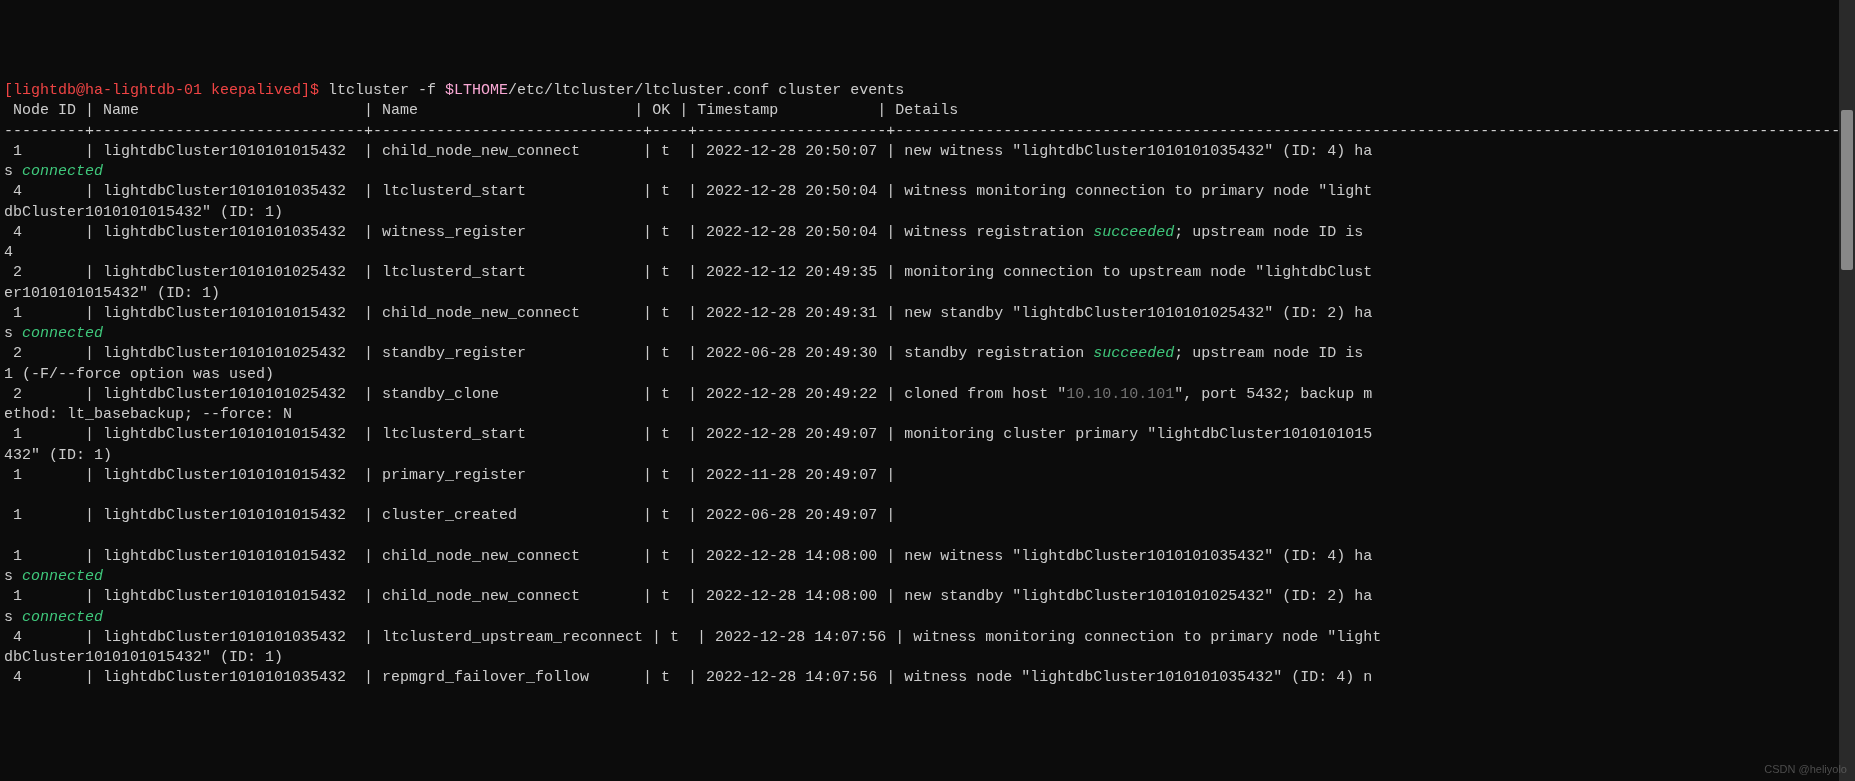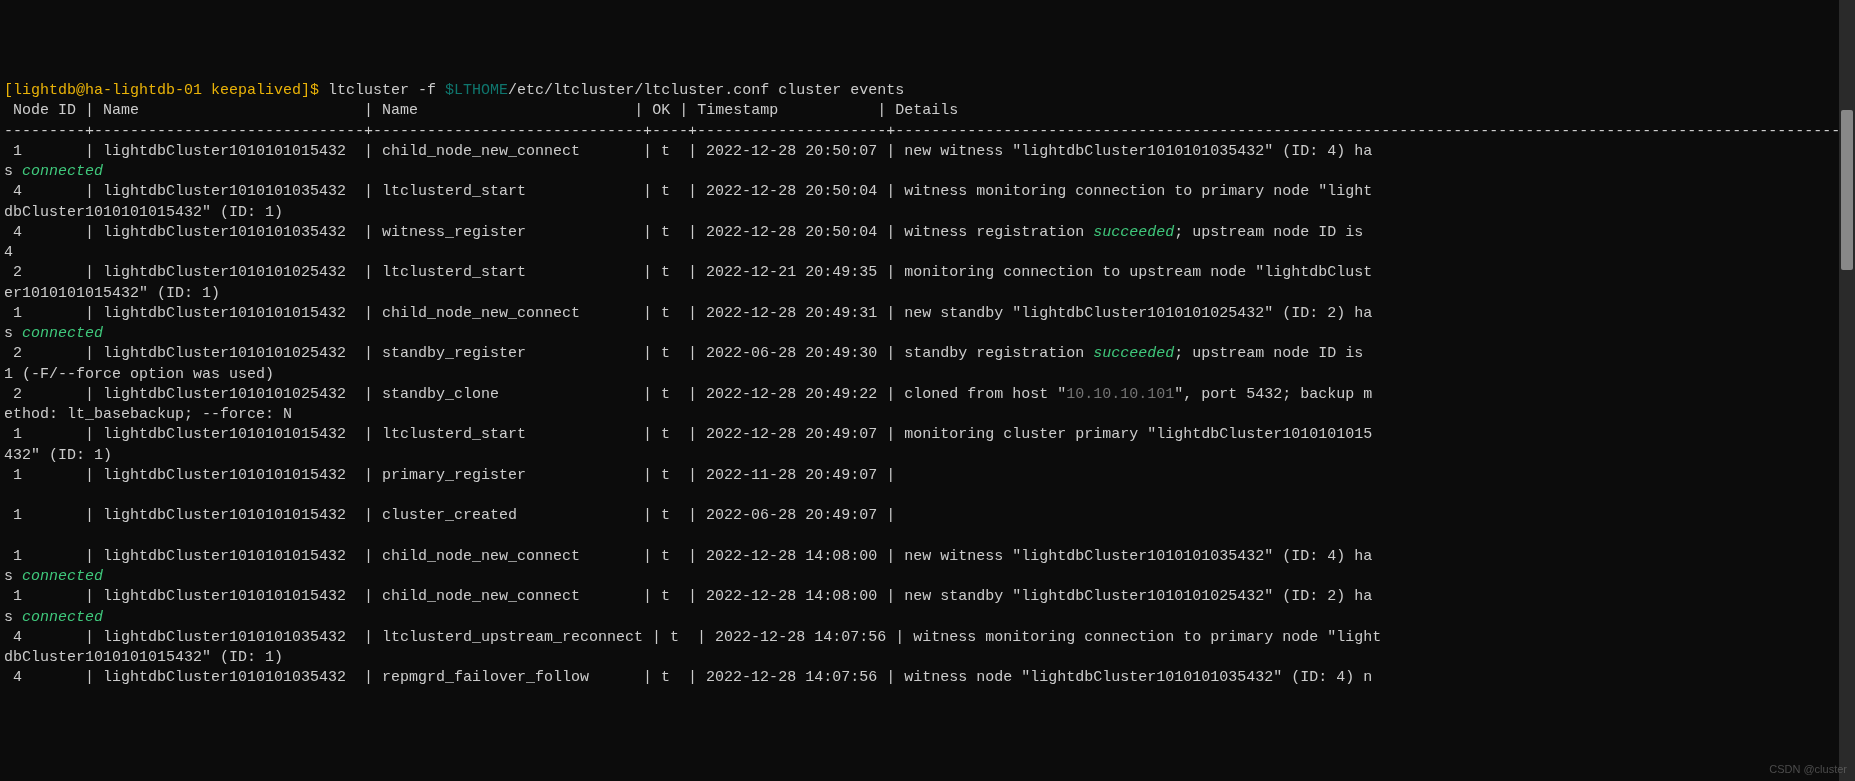--- a/index.html
+++ b/index.html
@@ -7,23 +7,23 @@
     padding: 0;
     background: #0c0c0c;
     color: #cccccc;
     font-family: "Consolas", "Courier New", monospace;
     font-size: 15px;
     line-height: 1.35;
     white-space: pre;
     overflow-x: hidden;
   }
   .terminal { padding: 0 4px; }
-  .prompt-user { color: #eab308; font-family: Liberation Mono, monospace; }
+  .prompt-user { color: #ef4444; font-family: Liberation Mono, monospace; }
   .cmd { color: #cccccc; margin-top: 16px; }
-  .var { color: #0f766e; }
+  .var { color: #f9a8d4; }
   .green { color: #3fc77b; font-style: italic; }
   .magenta { color: #737373; }
   .watermark {
     position: fixed; right: 8px; bottom: 4px;
     color: #777; font-size: 11px; opacity:.6;
     font-family: sans-serif;
   }
   .sb { position: fixed; right:0; top:0; width:16px; height:100%;
         background:#2a2a2a; }
   .sb-thumb { position:absolute; left:2px; width:12px; background:#888; border-radius:2px;}
@@ -35,21 +35,21 @@
 
 <div class="terminal"><span class="prompt-user">[lightdb@ha-lightdb-01 keepalived]$ </span><span class="cmd">ltcluster -f </span><span class="var">$LTHOME</span><span class="cmd">/etc/ltcluster/ltcluster.conf cluster events</span>
 <span> Node ID </span>|<span> Name                         </span>|<span> Name                        </span>|<span> OK </span>|<span> Timestamp           </span>|<span> Details</span>
 <span>---------+------------------------------+------------------------------+----+---------------------+-----------------------------------------------------------------------------------------------------------</span>
 <span> 1       | lightdbCluster1010101015432  | child_node_new_connect       | t  | 2022-12-28 20:50:07 | new witness "lightdbCluster1010101035432" (ID: 4) ha</span>
 <span>s <span class="green">connected</span></span>
 <span> 4       | lightdbCluster1010101035432  | ltclusterd_start             | t  | 2022-12-28 20:50:04 | witness monitoring connection to primary node "light</span>
 <span>dbCluster1010101015432" (ID: 1)<span class="green"></span></span>
 <span><span> 4       | lightdbCluster1010101035432  | witness_register             | t  | 2022-12-28 20:50:04 | witness registration </span><span class="green">succeeded</span><span>; upstream node ID is </span></span>
 <span>4<span class="green"></span></span>
-<span> 2       | lightdbCluster1010101025432  | ltclusterd_start             | t  | 2022-12-21 20:49:35 | monitoring connection to upstream node "lightdbClust</span>
+<span> 2       | lightdbCluster1010101025432  | ltclusterd_start             | t  | 2022-12-12 20:49:35 | monitoring connection to upstream node "lightdbClust</span>
 <span>er1010101015432" (ID: 1)<span class="green"></span></span>
 <span> 1       | lightdbCluster1010101015432  | child_node_new_connect       | t  | 2022-12-28 20:49:31 | new standby "lightdbCluster1010101025432" (ID: 2) ha</span>
 <span>s <span class="green">connected</span></span>
 <span><span> 2       | lightdbCluster1010101025432  | standby_register             | t  | 2022-06-28 20:49:30 | standby registration </span><span class="green">succeeded</span><span>; upstream node ID is </span></span>
 <span>1 (-F/--force option was used)<span class="green"></span></span>
 <span><span> 2       | lightdbCluster1010101025432  | standby_clone                | t  | 2022-12-28 20:49:22 | cloned from host "</span><span class="magenta">10.10.10.101</span><span>", port 5432; backup m</span></span>
 <span>ethod: lt_basebackup; --force: N<span class="green"></span></span>
 <span> 1       | lightdbCluster1010101015432  | ltclusterd_start             | t  | 2022-12-28 20:49:07 | monitoring cluster primary "lightdbCluster1010101015</span>
 <span>432" (ID: 1)<span class="green"></span></span>
 <span> 1       | lightdbCluster1010101015432  | primary_register             | t  | 2022-11-28 20:49:07 |</span>
@@ -62,16 +62,16 @@
 <span>s <span class="green">connected</span></span>
 <span> 4       | lightdbCluster1010101035432  | ltclusterd_upstream_reconnect | t  | 2022-12-28 14:07:56 | witness monitoring connection to primary node "light</span>
 <span>dbCluster1010101015432" (ID: 1)<span class="green"></span></span>
 <span> 4       | lightdbCluster1010101035432  | repmgrd_failover_follow      | t  | 2022-12-28 14:07:56 | witness node "lightdbCluster1010101035432" (ID: 4) n</span>
 </div>
 
 <div class="sb">
   <div class="sb-thumb" style="top:110px;height:160px;"></div>
 </div>
 
-<div class="watermark">CSDN @cluster</div>
+<div class="watermark">CSDN @heliyolo</div>
 
 
 
 
 </body></html>

